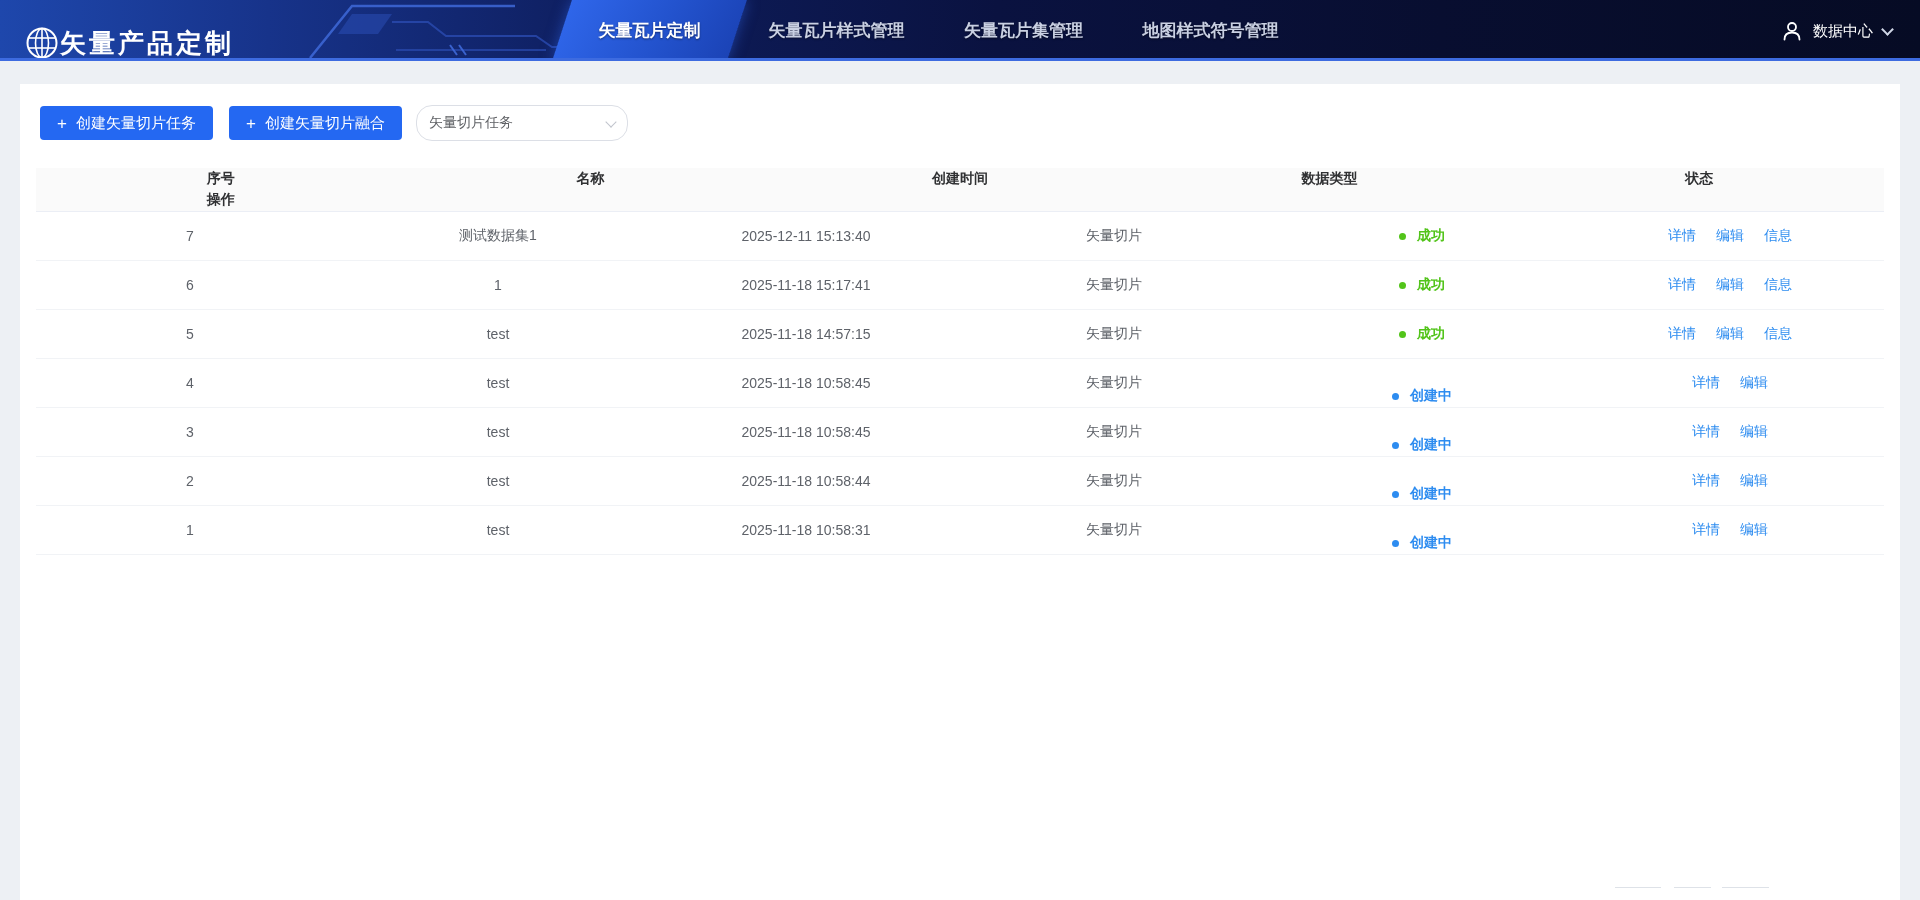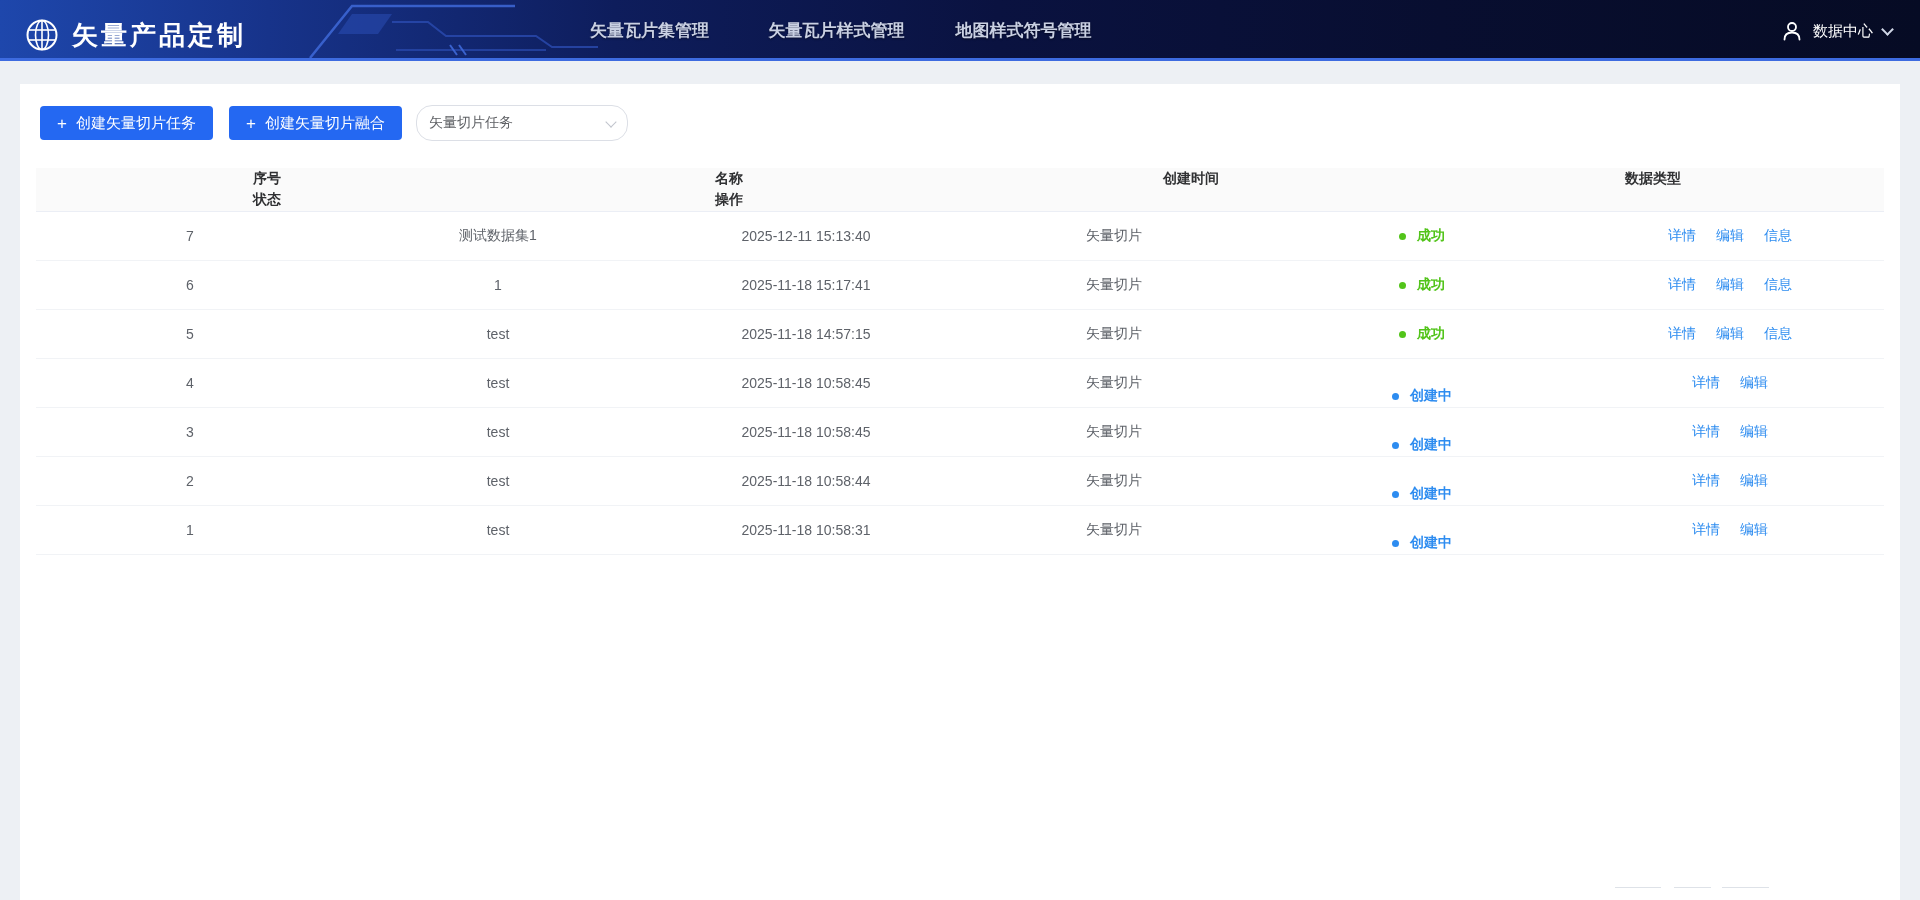--- a/index.html
+++ b/index.html
@@ -10,21 +10,21 @@
     position:relative;
   }
 
   
   .nav {
     position:relative; height:61px;
     background:linear-gradient(90deg,#1E47AC 0%,#17338A 14%,#0E1D5C 32%,#0A1240 52%,#080E30 75%,#060B24 100%);
     border-bottom:3px solid #3D6BE0;
     overflow:hidden;
   }
-  .logo { position:absolute; left:24px; top:4px; height:62px; display:flex; align-items:center; gap:12px; z-index:3; }
+  .logo { position:absolute; left:24px; top:12px; height:62px; display:flex; align-items:center; z-index:3; }
   .brand-title { color:#ffffff; font-size:26px; font-weight:bold; letter-spacing:3px; }
   .decor { position:absolute; left:300px; top:0; z-index:1; }
 
   .tabs { position:absolute; left:556px; top:0; height:61px; display:flex; z-index:2; }
   .tab {
     width:187px; height:61px; display:flex; align-items:center; justify-content:center;
     color:#C9D0E2; font-size:17px; font-weight:bold; position:relative; cursor:pointer;
     text-shadow:0 1px 2px rgba(0,0,0,0.45);
   }
   .tab .tab-label { position:relative; z-index:2; }
@@ -63,21 +63,21 @@
     width:212px; height:36px; margin-left:-2px;
     border:1px solid #DCDFE6; border-radius:16px; background:#ffffff;
     display:flex; align-items:center; justify-content:space-between;
     padding:0 12px; color:#606266; font-size:14px; cursor:pointer;
   }
   .select .chevron-down { border-color:#C0C4CC; width:8px; height:8px; border-width:1.5px; margin-top:-2px; }
 
   
   .table { position:absolute; left:16px; right:16px; top:84px; }
   .thead {
-    display:grid; grid-template-columns:repeat(4,1fr); height:44px;
+    display:grid; grid-template-columns:repeat(5,1fr); height:44px;
     background:#FAFAFA; align-items:center; text-align:center;
     font-size:14px; font-weight:bold; color:#303133;
     border-bottom:1px solid #EBEEF5;
   }
   .trow {
     display:grid; grid-template-columns:repeat(6,1fr); height:49px;
     align-items:center; text-align:center; font-size:14px; color:#5E6269;
     border-bottom:1px solid #F1F3F6; background:#ffffff;
   }
   .status { display:inline-flex; align-items:center; justify-content:center; gap:11px; font-weight:600; }
@@ -116,25 +116,28 @@
 
   <svg class="decor" width="300" height="61" viewBox="0 0 300 61" fill="none">
     <polyline points="10,58 52,6 215,6" stroke="#3E68D8" stroke-width="2.5" opacity="0.85"></polyline>
     <polygon points="52,14 92,14 78,34 38,34" fill="#2E55C0" opacity="0.45"></polygon>
     <polyline points="92,22 128,22 146,36 236,36 252,47 298,47" stroke="#2B4BB0" stroke-width="2" opacity="0.8"></polyline>
     <polyline points="96,50 246,50" stroke="#2B4BB0" stroke-width="2" opacity="0.7"></polyline>
     <path d="M150,45 l7,10 M159,45 l7,10" stroke="#3E68D8" stroke-width="2" opacity="0.9"></path>
   </svg>
 
   <nav class="tabs">
+    <div class="tab active">
+      <span class="tab-label">矢量瓦片定制</span>
+    </div>
+    <div class="tab">
+      <span class="tab-label">矢量瓦片样式管理</span>
+    </div>
     <div class="tab">
       <span class="tab-label">矢量瓦片集管理</span>
-    </div>
-    <div class="tab">
-      <span class="tab-label">矢量瓦片样式管理</span>
     </div>
     <div class="tab">
       <span class="tab-label">地图样式符号管理</span>
     </div>
   </nav>
 
   <div class="user-menu">
     <span style="display:inline-flex;">
       <svg width="22" height="22" viewBox="0 0 22 22" fill="none">
         <circle cx="11" cy="7" r="4" stroke="#ffffff" stroke-width="1.8"></circle>

